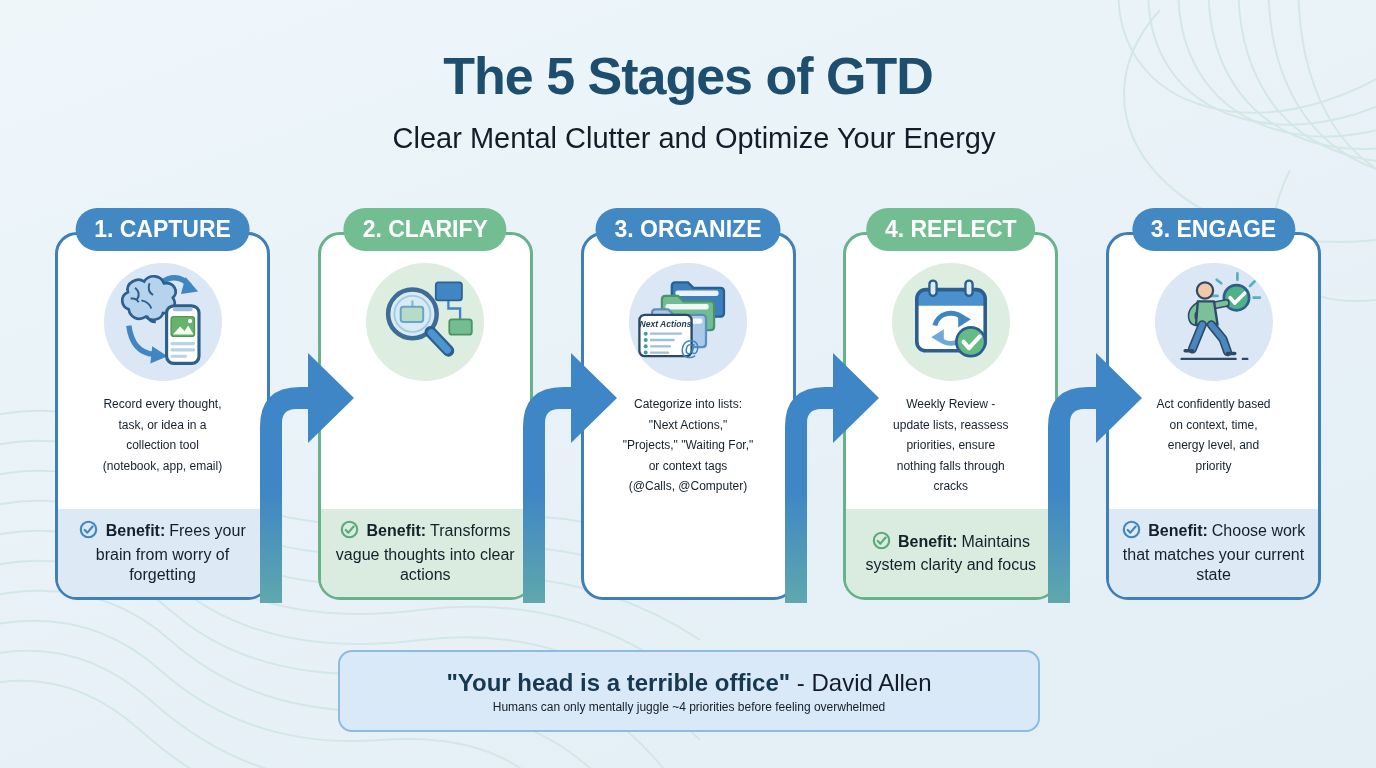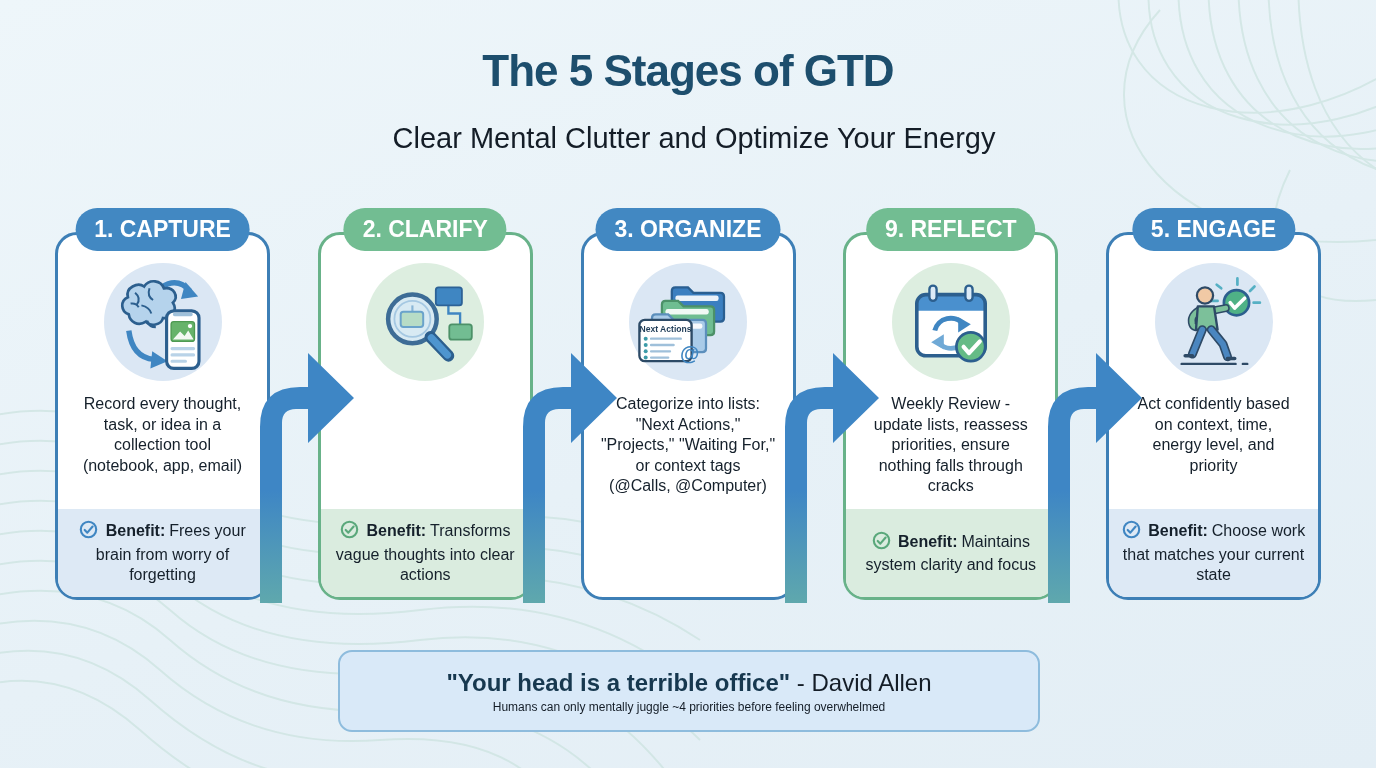--- a/index.html
+++ b/index.html
@@ -4,40 +4,40 @@
 <style>
   html,body{margin:0;padding:0;}
   #canvas{
     position:relative;width:1376px;height:768px;overflow:hidden;
     background:linear-gradient(160deg,#eef6fa 0%,#e7f1f7 55%,#e3eef5 100%);
     font-family:"Liberation Sans","DejaVu Sans",sans-serif;
   }
   .bgwaves{position:absolute;inset:0;pointer-events:none;}
 
   #title{position:absolute;top:46px;left:0;width:100%;text-align:center;
-    font-size:44px;font-weight:bold;color:#1d4e6d;letter-spacing:-1px;}
+    font-size:52px;font-weight:bold;color:#1d4e6d;letter-spacing:-1px;}
   #subtitle{position:absolute;top:122px;left:0;width:100%;text-align:center;
     font-size:29px;color:#141d27;padding-left:6px;}
 
   .cards{position:absolute;top:232px;left:55px;width:1266px;
     display:flex;justify-content:space-between;z-index:2;}
   .card{position:relative;width:209px;height:362px;background:#ffffff;
     border:3px solid var(--border);border-radius:22px;}
   .card.blue{--accent:#4288c2;--border:#3d7fb6;--foot:#dde9f5;--iconbg:#dbe7f4;--check:#3f86c2;}
   .card.green{--accent:#72bd92;--border:#68b289;--foot:#daecdf;--iconbg:#ddeee0;--check:#5aa87b;}
 
   .pill{position:absolute;top:-27px;left:50%;transform:translateX(-50%);
     background:var(--accent);color:#ffffff;font-weight:bold;font-size:23px;
     padding:8px 19px;border-radius:28px;white-space:nowrap;z-index:3;}
 
   .icon-wrap{display:flex;justify-content:center;margin-top:28px;}
   .icon-circle{width:118px;height:118px;border-radius:50%;background:var(--iconbg);
-    display:flex;align-items:flex-end;justify-content:center;}
-
-  .desc{margin-top:13px;text-align:center;font-size:16px;line-height:20.5px;
+    display:flex;align-items:center;justify-content:center;font-style:italic;}
+
+  .desc{margin-top:13px;text-align:center;font-size:12px;line-height:20.5px;
     color:#15202b;white-space:pre-line;padding:0 4px;}
 
   .benefit{position:absolute;left:0;right:0;bottom:0;height:88px;background:var(--foot);
     border-radius:0 0 18px 18px;display:flex;align-items:center;justify-content:center;
     text-align:center;font-size:16px;line-height:20.5px;color:#15202b;padding:4px 8px;box-sizing:border-box;}
   .benefit .chk{color:var(--check);vertical-align:-3px;margin-right:3px;}
   .benefit b{font-weight:bold;margin-right:4px;}
 
   .arrows{position:absolute;inset:0;z-index:4;pointer-events:none;}
 
@@ -178,21 +178,21 @@
         </div>
       </div>
       <div class="desc">Categorize into lists:
 "Next Actions,"
 "Projects," "Waiting For,"
 or context tags
 (@Calls, @Computer)</div>
     </div>
 
     <div class="card green">
-      <div class="pill">9. REFLECT</div>
+      <div class="pill">4. REFLECT</div>
       <div class="icon-wrap">
         <div class="icon-circle">
           <svg width="108" height="108" viewBox="0 0 120 120">
             <rect x="22" y="24" width="76" height="68" rx="10" fill="#ffffff"></rect>
             <path d="M22,34 q0,-10 10,-10 h56 q10,0 10,10 v8 h-76 z" fill="#4a90ce"></path>
             <rect x="22" y="24" width="76" height="68" rx="10" fill="none" stroke="#2c5f8e" stroke-width="4"></rect>
             <rect x="36" y="14" width="8" height="17" rx="4" fill="#dcebf7" stroke="#2c5f8e" stroke-width="2.6"></rect>
             <rect x="76" y="14" width="8" height="17" rx="4" fill="#dcebf7" stroke="#2c5f8e" stroke-width="2.6"></rect>
             <path d="M42,64 A18,17 0 0 1 74,57" fill="none" stroke="#3f86c2" stroke-width="5.5"></path>
             <polygon points="68,49 82,57 68,66" fill="#3f86c2"></polygon>
@@ -214,21 +214,21 @@
             <svg width="19" height="19" viewBox="0 0 18 18">
                 <circle cx="9" cy="9" r="7.3" fill="none" stroke="currentColor" stroke-width="2"></circle>
                 <path d="M5.4,9.4 l2.5,2.6 l5,-5.8" fill="none" stroke="currentColor" stroke-width="2" stroke-linecap="round" stroke-linejoin="round"></path>
               </svg>
           </span><b>Benefit:</b><span>Maintains system clarity and focus</span>
         </div>
       </div>
     </div>
 
     <div class="card blue">
-      <div class="pill">5. ENGAGE</div>
+      <div class="pill">3. ENGAGE</div>
       <div class="icon-wrap">
         <div class="icon-circle">
           <svg width="108" height="108" viewBox="0 0 120 120">
             <path d="M86,13 v-7 M100,20 l5,-5 M104,33 h7 M64,31 h-7 M68,17 l-5,-4" stroke="#55b0c4" stroke-width="3" stroke-linecap="round"></path>
             <circle cx="85" cy="33" r="14" fill="#4fb286" stroke="#2c5f8e" stroke-width="3"></circle>
             <path d="M78,33 l5,6 l11,-11" fill="none" stroke="#ffffff" stroke-width="4" stroke-linecap="round" stroke-linejoin="round"></path>
             <circle cx="50" cy="25" r="9" fill="#f1c9a5" stroke="#2e4a66" stroke-width="2.5"></circle>
             <path d="M44,41 Q33,48 36,57 Q38,62 45,59" fill="none" stroke="#2e4a66" stroke-width="9" stroke-linecap="round"></path>
             <path d="M44,41 Q33,48 36,57 Q38,62 45,59" fill="none" stroke="#7cc09a" stroke-width="5.5" stroke-linecap="round"></path>
             <path d="M58,42 Q68,40 73,39" fill="none" stroke="#2e4a66" stroke-width="9" stroke-linecap="round"></path>

